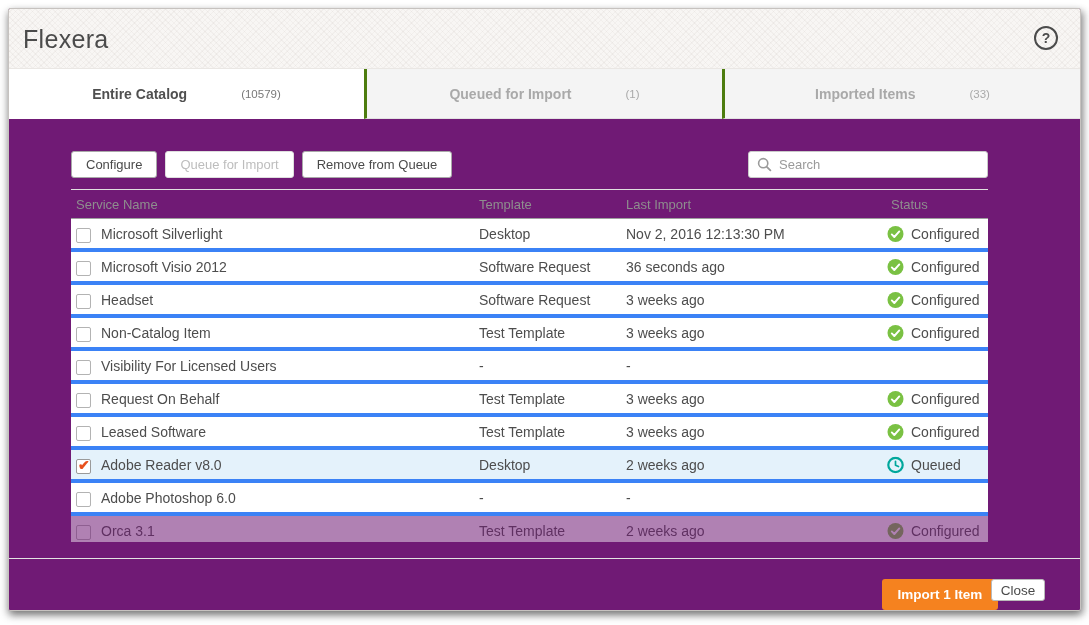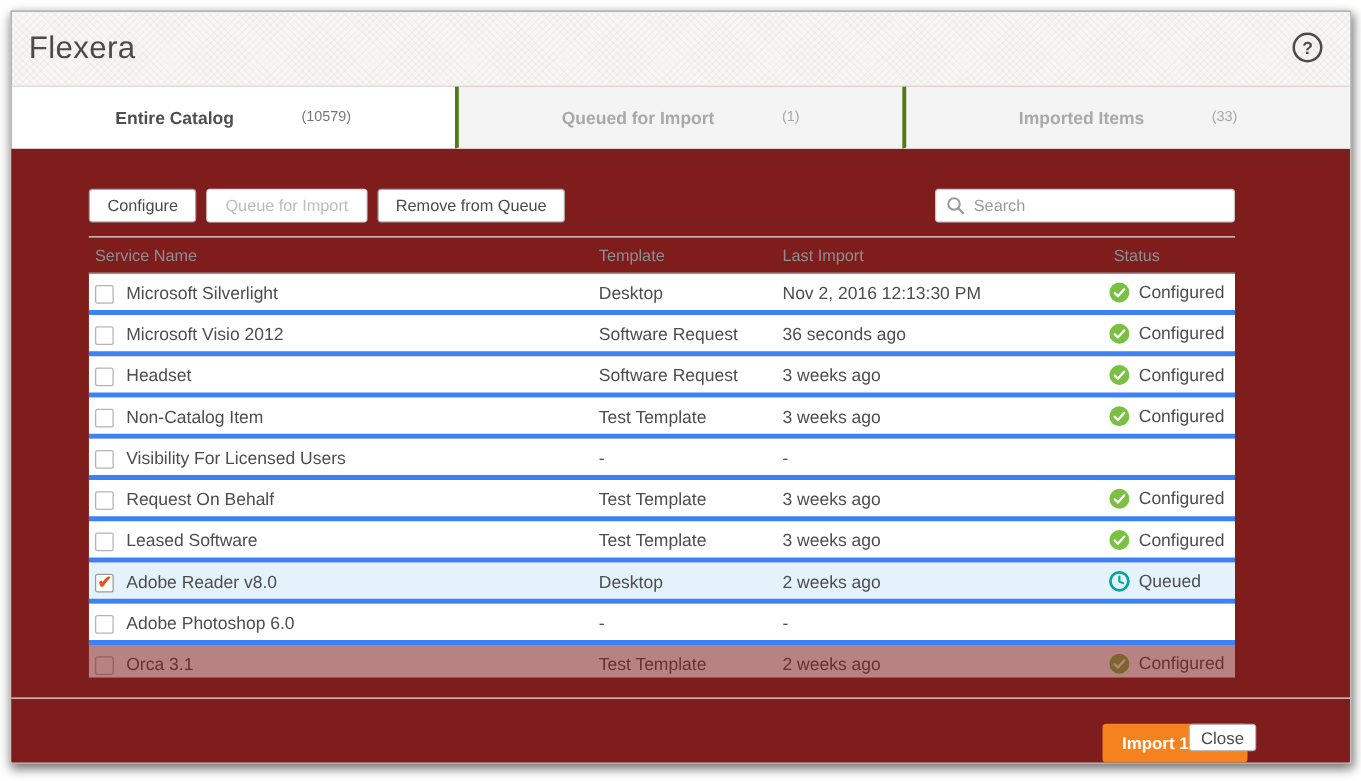--- a/index.html
+++ b/index.html
@@ -1,20 +1,20 @@
 <!DOCTYPE html>
 <html><head>
 <meta charset="utf-8">
 <style>
   * { margin:0; padding:0; box-sizing:border-box; }
   html,body { width:1089px; height:625px; background:#ffffff; overflow:hidden;
               font-family:"Liberation Sans", sans-serif; }
 
   .dialog { position:absolute; left:8px; top:8px; width:1073px; height:603px;
-            background:#7f1d1d; border:1px solid #c6c2bf; border-radius:2px;
+            background:#701a75; border:1px solid #c6c2bf; border-radius:2px;
             box-shadow:0 4px 9px rgba(0,0,0,.42), 3px 3px 7px rgba(0,0,0,.22); overflow:hidden; }
 
   
   .app-header { position:relative; height:60px;
     background-color:#f8f6f4;
     background-image:
       repeating-linear-gradient(45deg, rgba(120,100,90,.05) 0 1px, transparent 1px 4px),
       repeating-linear-gradient(-45deg, rgba(120,100,90,.05) 0 1px, transparent 1px 4px);
     border-bottom:1px solid #eae7e4; }
   .app-title { position:absolute; left:14px; top:50%; transform:translateY(-50%);
@@ -69,21 +69,21 @@
   .row span.cell { position:absolute; top:50%; transform:translateY(-50%); white-space:nowrap; }
   .c-name { left:30px; } .c-template { left:408px; } .c-import { left:555px; }
   .c-status { left:816px; display:flex; align-items:center; gap:7px; }
   .c-status svg { display:block; }
 
   
   .footer-divider { position:absolute; left:0; top:549px; width:100%; height:1px; background:#e3e3e3; }
   .import-button { position:absolute; left:873px; top:570px; width:116px; height:31px;
     background:#f5821f; border:none; border-radius:3px; color:#fff; font-weight:bold;
     font-family:inherit; font-size:13.5px; cursor:pointer; }
-  .close-button { position:absolute; left:942px; top:570px; width:54px; height:22px;
+  .close-button { position:absolute; left:982px; top:570px; width:54px; height:22px;
     background:#fff; border:1px solid #b9b9b9; border-radius:3px; color:#4a4a4a;
     font-family:inherit; font-size:13.5px; cursor:pointer; }
 </style>
 </head>
 <body>
 
 <div class="dialog">
 
   <div class="app-header">
     <div class="app-title">Flexera</div>

